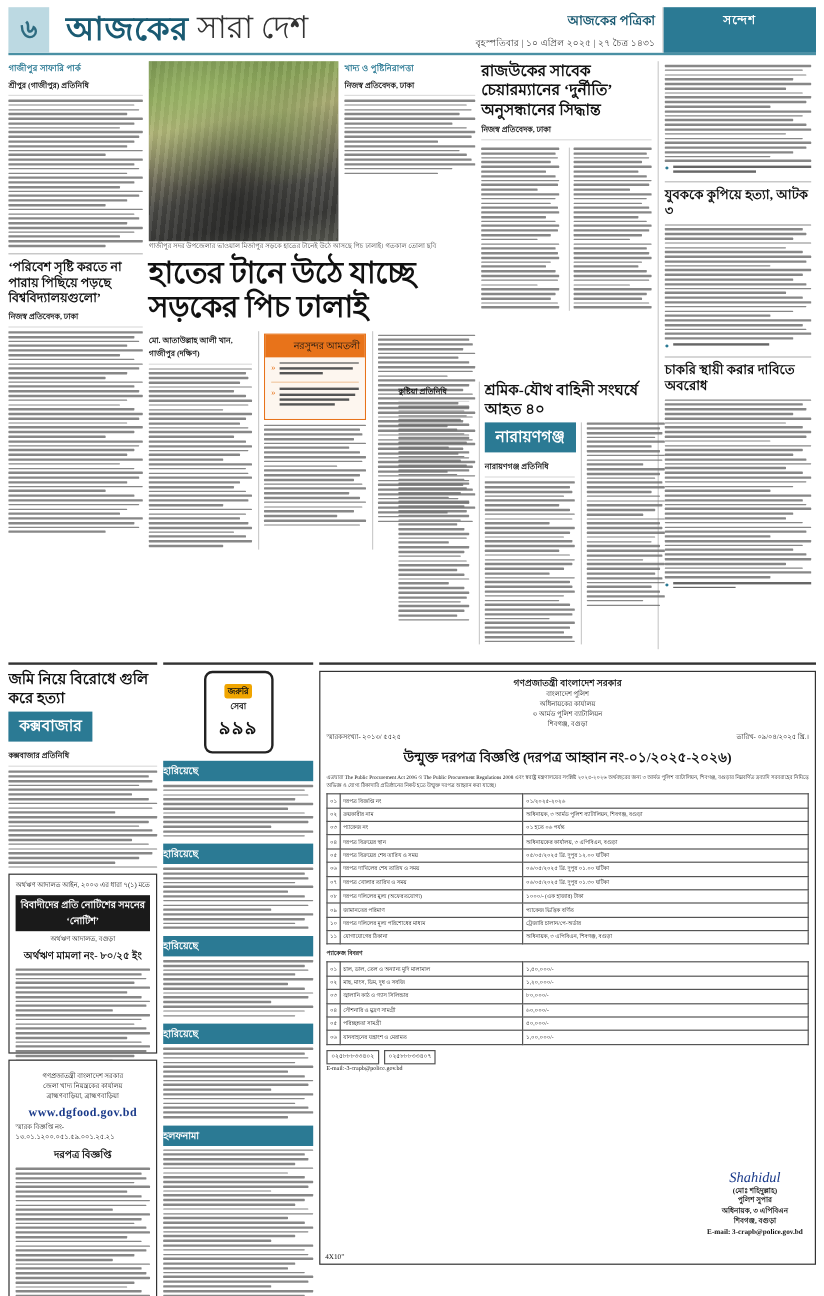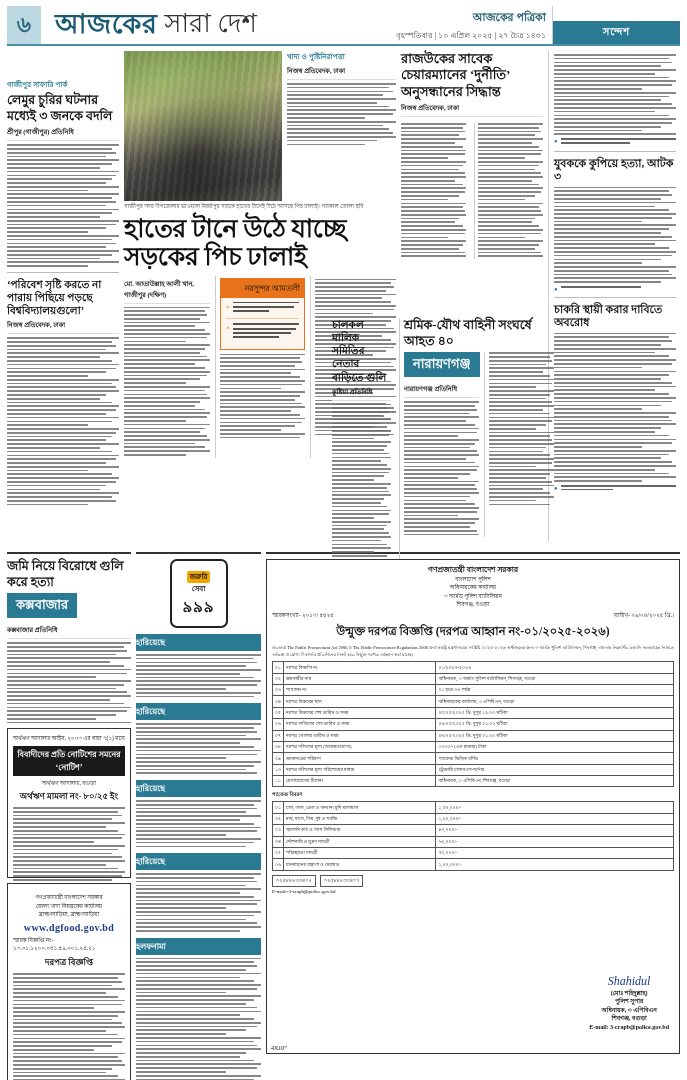--- a/index.html
+++ b/index.html
@@ -19,29 +19,29 @@
     width: 34px; background: #bcd9e2; color: #2e6b80;
     display: flex; align-items: center; justify-content: center;
     font-size: 22px; font-weight: bold;
   }
   .mh-title { flex: 1; display: flex; align-items: center; padding-left: 14px; }
   .mh-t1 { font-size: 27px; font-weight: bold; color: #1a5a72; letter-spacing: .5px; }
   .mh-t2 { font-size: 26px; color: #333; margin-left: 7px; }
   .mh-right { width: 190px; text-align: right; padding-right: 6px; display: flex; flex-direction: column; justify-content: center; }
   .mh-paper { font-size: 11px; font-weight: bold; color: #1a5a72; }
   .mh-date { font-size: 7.5px; color: #333; margin-top: 2px; letter-spacing: .2px; }
-  .mh-side { width: 128px; border-left: 1px solid #ccc; display:flex; align-items:flex-end; }
+  .mh-side { width: 128px; border-left: 1px solid #ccc; display:flex; }
   .mh-side-bar {
     width: 100%; background: #2b7a94; color: #fff; text-align: center;
     font-size: 10px; font-weight: bold; padding: 3px 0; letter-spacing: 1px;
   }
 
   
   .body-grid { display: flex; gap: 5px; margin-top: 5px; height: 490px; }
-  .col-left { width: 112px; margin-top: 28px; }
+  .col-left { width: 112px; }
   .col-mid { width: 272px; }
   .col-right3 { width: 142px; }
   .col-side { width: 128px; border-left: 1px solid #ccc; padding-left: 5px; }
 
   .kicker { font-size: 7px; color: #2b7a94; font-weight: bold; margin-bottom: 2px; letter-spacing: .2px;}
   .hl-lg { font-size: 13px; font-weight: bold; line-height: 1.26; color: #111; }
   .hl-md { font-size: 12.5px; font-weight: bold; line-height: 1.25; }
   .hl-sm { font-size: 10.5px; font-weight: bold; line-height: 1.25; }
   .byline { font-size: 6.5px; font-weight: bold; margin: 3px 0 3px; border-bottom: 1px solid #ddd; padding-bottom: 2px;}
   .rule { border-top: 1px solid #bbb; margin: 5px 0; }
@@ -144,21 +144,20 @@
     <div class="mh-side">
       <div class="mh-side-bar">সন্দেশ</div>
     </div>
   </div>
 
   <div class="body-grid">
 
     <div class="col-left">
       <div>
         <div class="kicker">গাজীপুর সাফারি পার্ক</div>
-        <div class="hl-md">লেমুর চুরির ঘটনার মধ্যেই ৩ জনকে বদলি</div>
         <div class="byline">শ্রীপুর (গাজীপুর) প্রতিনিধি</div>
         <div class="txt tiny">
           <i class="s1"></i>
             <i class="s2"></i>
             <i class="s4"></i>
             <i class="s3"></i>
             <i class="s1"></i>
             <i class="s2"></i>
           <i class="s6"></i>
             <i class="s1"></i>
@@ -628,21 +627,20 @@
               <i style="width:45%"></i>
             </span>
         </div>
       </div>
     </div>
   </div>
 
   <div style="position:absolute;left:332px;top:318px;width:222px;">
     <div class="flexrow">
       <div style="width:62px;padding-right:3px">
-        <div class="hl-sm">চালকল মালিক সমিতির নেতার বাড়িতে গুলি</div>
         <div class="byline">কুষ্টিয়া প্রতিনিধি</div>
         <div class="txt tiny">
           <i class="s1"></i>
             <i class="s2"></i>
             <i class="s4"></i>
             <i class="s3"></i>
             <i class="s1"></i>
             <i class="s6"></i>
           <i class="s2"></i>
             <i class="s1"></i>

